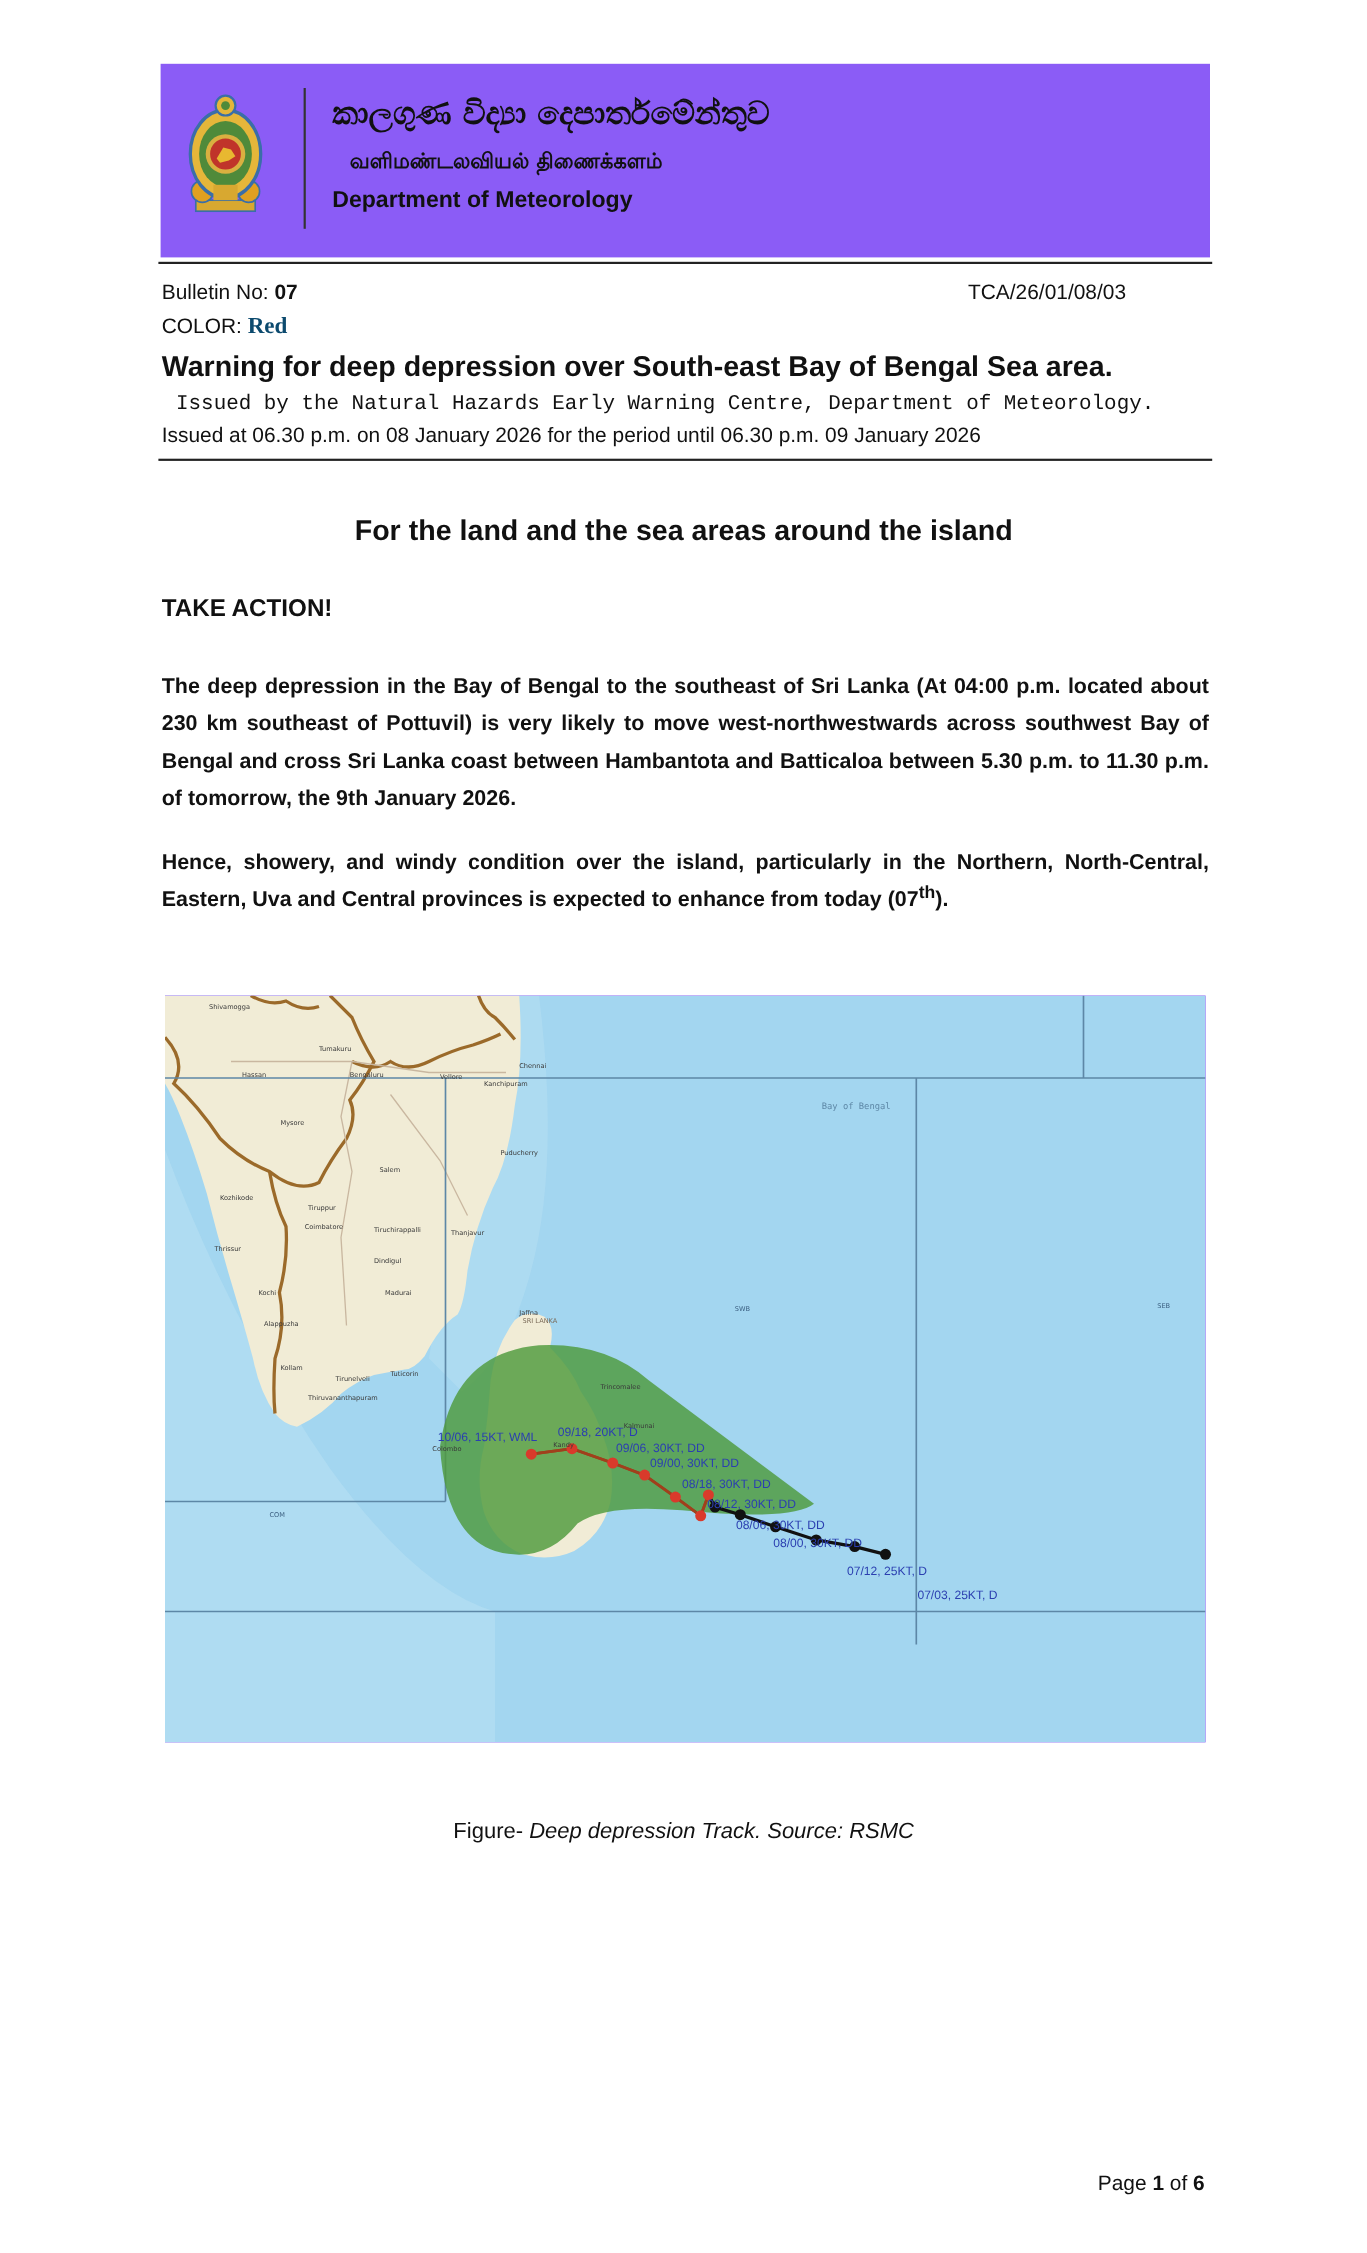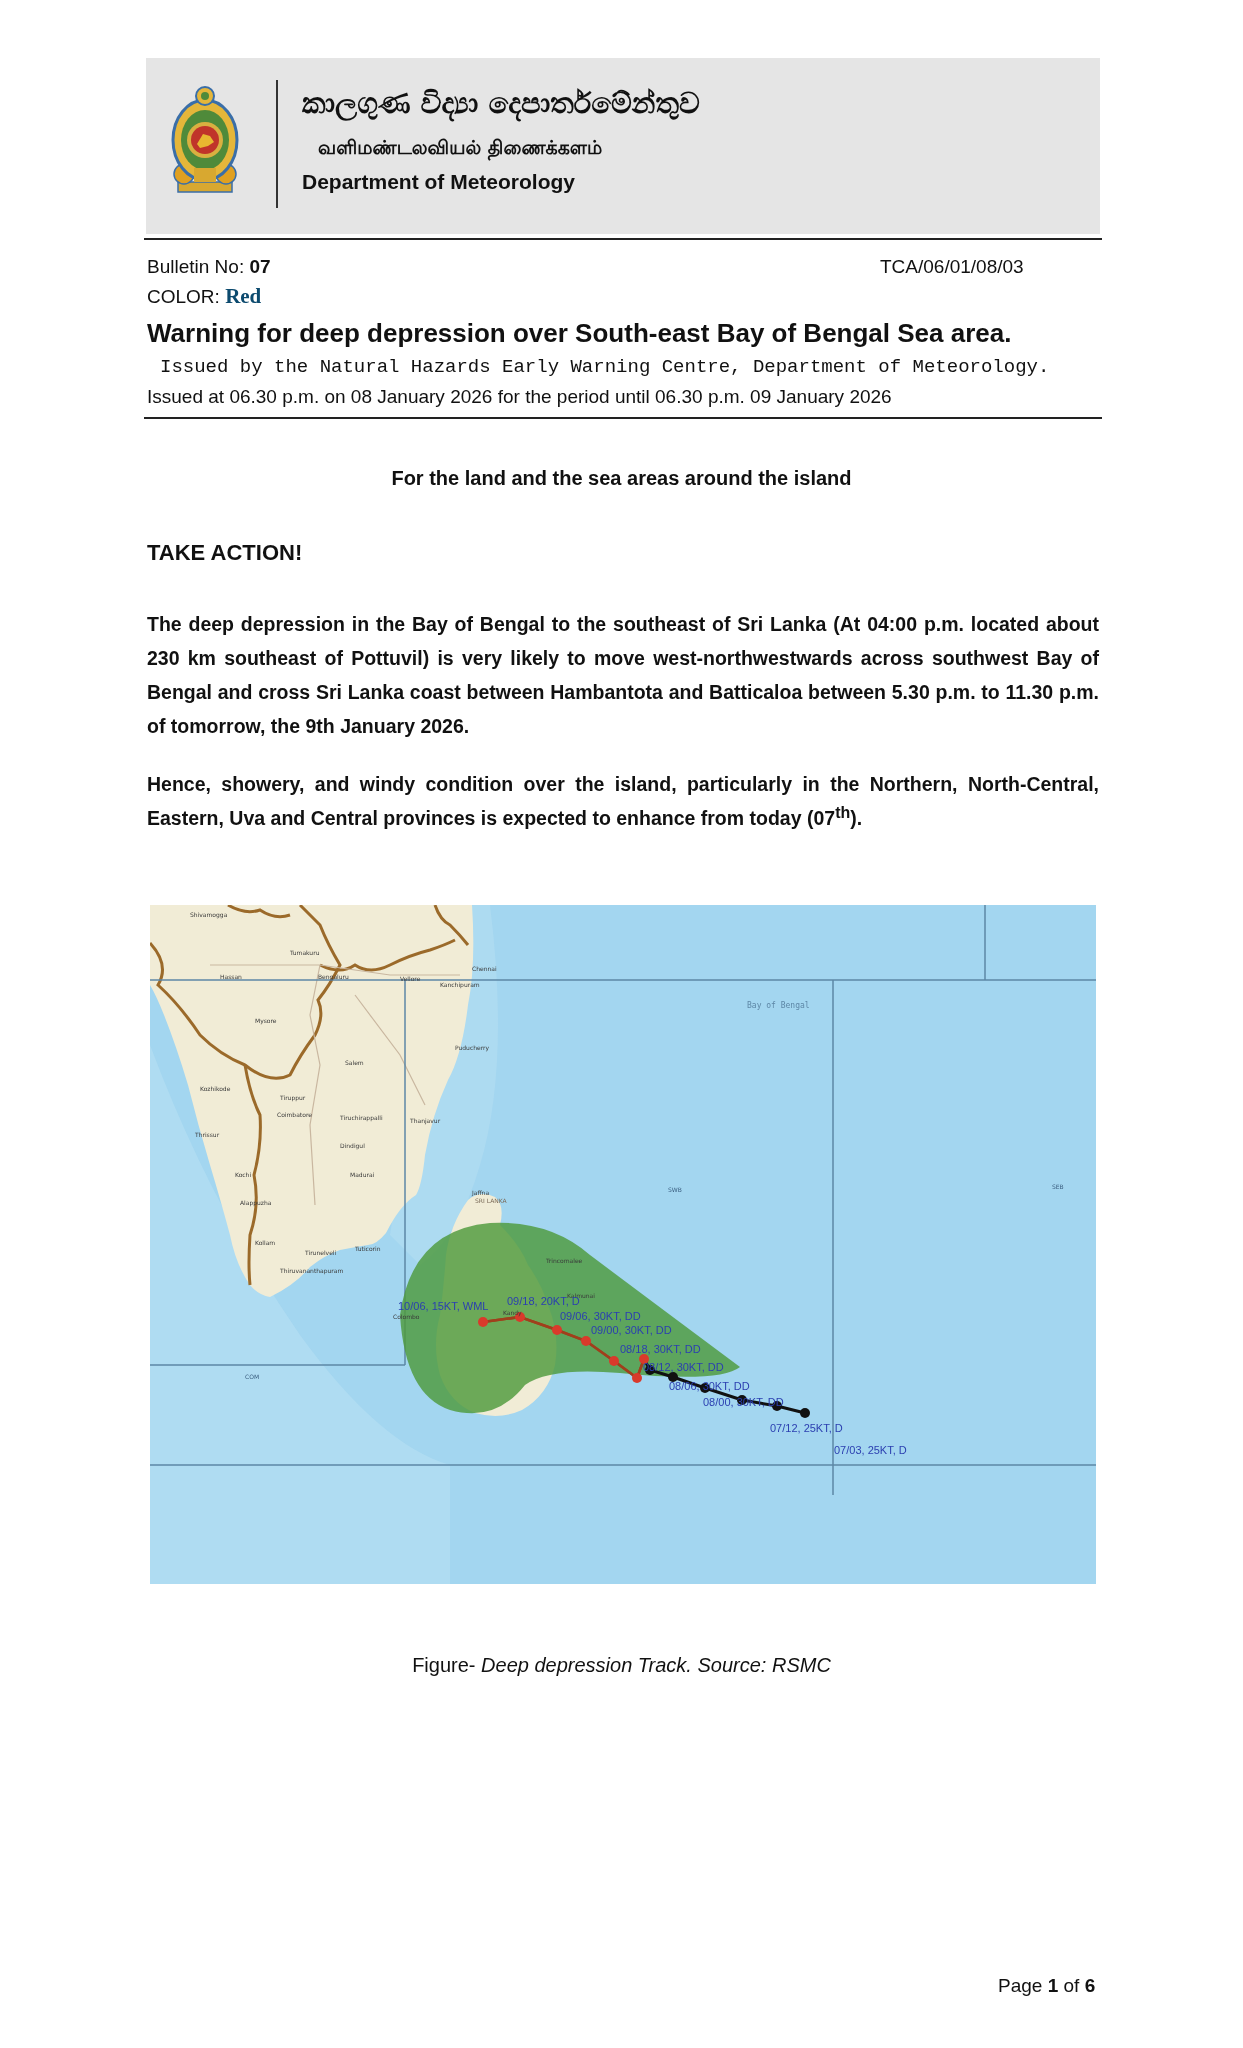--- a/index.html
+++ b/index.html
@@ -1,20 +1,20 @@
 <!DOCTYPE html>
 <html><head>
 <meta charset="utf-8">
 <style>
   html, body { margin: 0; padding: 0; background: #ffffff; }
   body { width: 1243px; height: 2048px; position: relative; font-family: "Liberation Sans", sans-serif; color: #111; overflow: hidden; }
   .abs { position: absolute; }
 
   
-  .letterhead { left: 146px; top: 58px; width: 954px; height: 176px; background: #e5e5e5; }
+  .letterhead { left: 146px; top: 58px; width: 954px; height: 176px; background: #8b5cf6; }
   .emblem { left: 24px; top: 24px; width: 70px; height: 118px; }
   .lh-divider { left: 130px; top: 22px; width: 2px; height: 128px; background: #333; }
   .lh-sinhala { left: 156px; top: 28px; font-size: 29px; font-weight: bold; font-family: "DejaVu Serif", serif; letter-spacing: 0px; color: #111; white-space: nowrap; }
   .lh-tamil { left: 172px; top: 78px; font-size: 19px; font-weight: bold; font-family: "DejaVu Sans", sans-serif; color: #111; white-space: nowrap; }
   .lh-english { left: 156px; top: 112px; font-size: 21px; font-weight: bold; color: #111; white-space: nowrap; }
   .contacts { left: 640px; top: 34px; font-size: 17px; color: #222; line-height: 26px; }
   .contact-row { display: flex; }
   .contact-label { width: 64px; }
   .lh-rule { left: 144px; top: 238px; width: 958px; height: 2px; background: #222; }
 
@@ -23,21 +23,21 @@
   .bulletin-no { left: 147px; top: 256px; }
   .bulletin-no b { font-weight: bold; }
   .ref-code { left: 880px; top: 256px; }
   .color-line { left: 147px; top: 284px; }
   .color-value { color: #0c4a6e; font-family: "Liberation Serif", serif; font-weight: bold; font-size: 21px; }
   .warning-title { left: 147px; top: 318px; font-size: 26px; font-weight: bold; white-space: nowrap; }
   .issued-by { left: 160px; top: 356px; font-size: 19px; white-space: nowrap; font-family: Liberation Mono, monospace; }
   .issued-at { left: 147px; top: 386px; font-size: 19px; white-space: nowrap; }
   .hdr-rule { left: 144px; top: 417px; width: 958px; height: 2px; background: #222; }
 
-  .section-title { left: 0; width: 1243px; top: 467px; text-align: center; font-size: 20px; font-weight: bold; }
+  .section-title { left: 0; width: 1243px; top: 467px; text-align: center; font-size: 26px; font-weight: bold; }
   .take-action { left: 147px; top: 540px; font-size: 22px; font-weight: bold; }
 
   .para { left: 147px; width: 952px; font-size: 19.5px; font-weight: bold; line-height: 34px; text-align: justify; }
   .para1 { top: 607px; }
   .para2 { top: 767px; }
   .para sup { font-size: 16px; line-height: 0; }
 
   
   .map { left: 150px; top: 905px; width: 946px; height: 679px; background: #8b5cf6; overflow: hidden; }
   .map svg { width: 946px; height: 679px; display: block; }
@@ -66,21 +66,21 @@
     </svg>
   </div>
   <div class="abs lh-divider"></div>
   <div class="abs lh-sinhala">කාලගුණ විද්‍යා දෙපාර්තමේන්තුව</div>
   <div class="abs lh-tamil">வளிமண்டலவியல் திணைக்களம்</div>
   <div class="abs lh-english">Department of Meteorology</div>
 </div>
 <div class="abs lh-rule"></div>
 
 <div class="abs meta bulletin-no"><span>Bulletin No: </span><b>07</b></div>
-<div class="abs meta ref-code">TCA/06/01/08/03</div>
+<div class="abs meta ref-code">TCA/26/01/08/03</div>
 <div class="abs meta color-line"><span>COLOR: </span><span class="color-value">Red</span></div>
 <div class="abs warning-title">Warning for deep depression over South-east Bay of Bengal Sea area.</div>
 <div class="abs issued-by">Issued by the Natural Hazards Early Warning Centre, Department of Meteorology.</div>
 <div class="abs issued-at">Issued at 06.30 p.m. on 08 January 2026 for the period until 06.30 p.m. 09 January 2026</div>
 <div class="abs hdr-rule"></div>
 
 <div class="abs section-title">For the land and the sea areas around the island</div>
 <div class="abs take-action">TAKE ACTION!</div>
 <div class="abs para para1">The deep depression in the Bay of Bengal to the southeast of Sri Lanka (At 04:00 p.m. located about 230 km southeast of Pottuvil) is very likely to move west-northwestwards across southwest Bay of Bengal and cross Sri Lanka coast between Hambantota and Batticaloa between 5.30 p.m. to 11.30 p.m. of tomorrow, the 9th January 2026.</div>
 <div class="abs para para2"><span>Hence, showery, and windy condition over the island, particularly in the Northern, North-Central, Eastern, Uva and Central provinces is expected to enhance from today (07</span><sup>th</sup><span>).</span></div>

